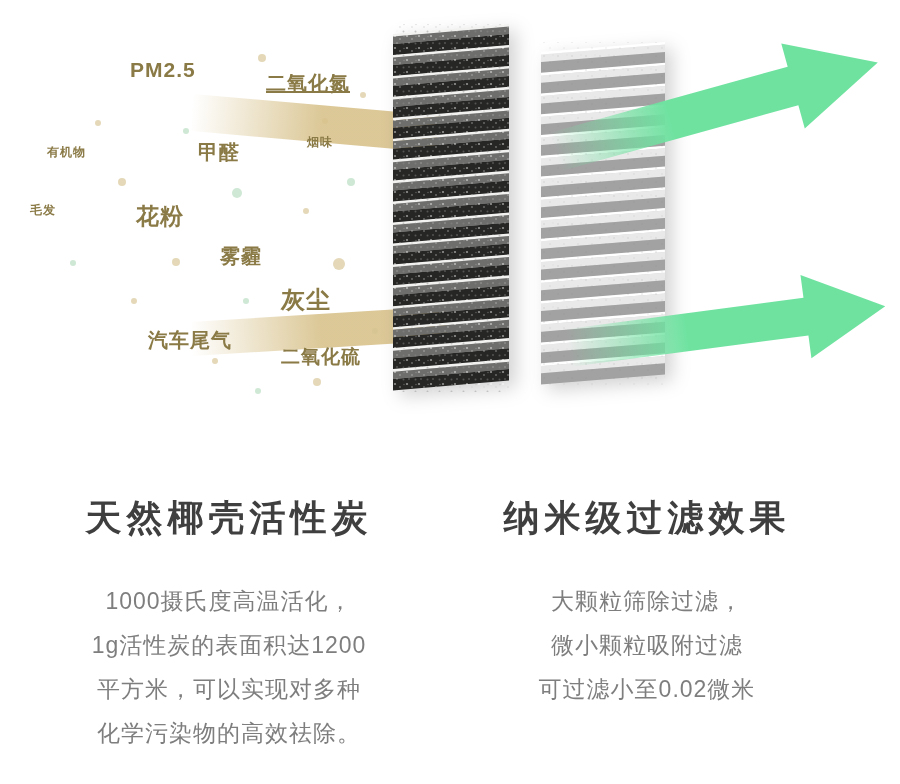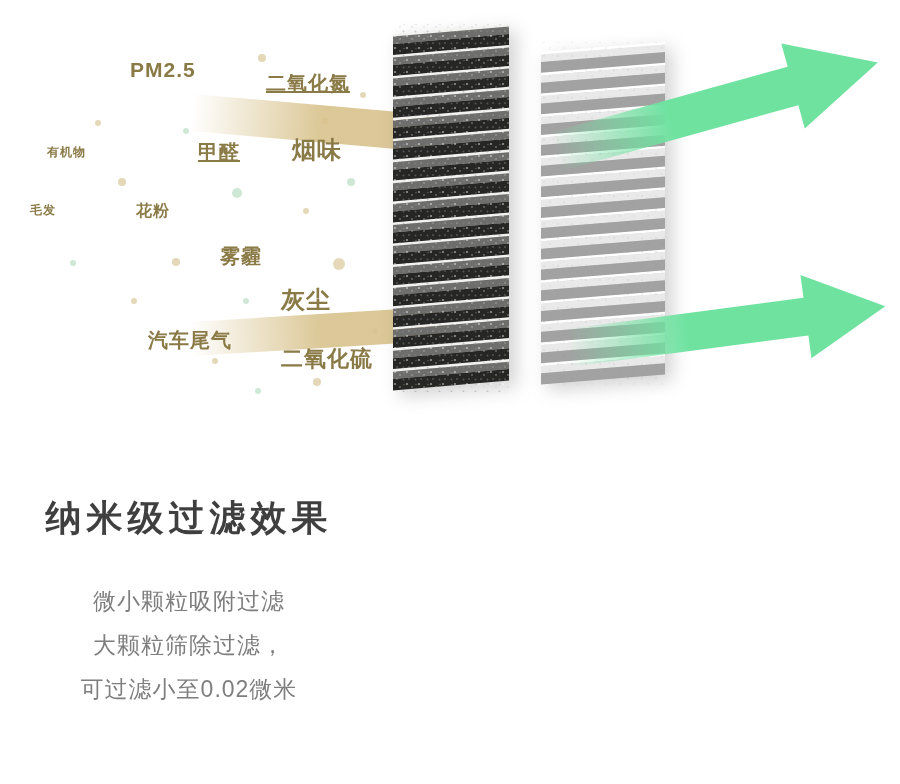--- a/index.html
+++ b/index.html
@@ -82,28 +82,28 @@
     </g>
     <g transform="translate(190,322) rotate(-3.5)">
       <rect width="256" height="34" fill="url(#gIn)"></rect>
     </g>
   </svg>
 
   <div class="labels-layer">
       <span class="pollutant" style="left: 130px; top: 58px; font-size: 21px;">PM2.5</span>
       <span class="pollutant" style="left: 266px; top: 70px; font-size: 20px; text-decoration: underline;">二氧化氮</span>
       <span class="pollutant" style="left: 47px; top: 144px; font-size: 12px;">有机物</span>
-      <span class="pollutant" style="left: 198px; top: 139px; font-size: 20px; text-decoration: underline;">甲醛</span>
-      <span class="pollutant" style="left: 292px; top: 134px; font-size: 24px; text-align: center;">烟味</span>
+      <span class="pollutant" style="left: 198px; top: 139px; font-size: 20px;">甲醛</span>
+      <span class="pollutant" style="left: 307px; top: 134px; font-size: 12px; text-align: center;">烟味</span>
       <span class="pollutant" style="left: 30px; top: 202px; font-size: 12px;">毛发</span>
-      <span class="pollutant" style="left: 136px; top: 201px; font-size: 16px;">花粉</span>
+      <span class="pollutant" style="left: 136px; top: 201px; font-size: 23px;">花粉</span>
       <span class="pollutant" style="left: 220px; top: 243px; font-size: 20px;">雾霾</span>
       <span class="pollutant" style="left: 281px; top: 284px; font-size: 24px;">灰尘</span>
       <span class="pollutant" style="left: 148px; top: 327px; font-size: 20px;">汽车尾气</span>
-      <span class="pollutant" style="left: 281px; top: 344px; font-size: 22px;">二氧化硫</span>
+      <span class="pollutant" style="left: 281px; top: 344px; font-size: 19px;">二氧化硫</span>
     </div>
 
   <svg class="filter-svg" style="left:393px;top:22px" viewBox="0 0 116 370" width="116" height="370">
       <defs>
         <pattern id="speckC" width="12" height="12" patternUnits="userSpaceOnUse">
           <circle cx="2" cy="2" r="1.1" fill="#ffffff" opacity=".5"></circle>
           <circle cx="7" cy="5" r=".9" fill="#c9c9c9" opacity=".45"></circle>
           <circle cx="10.5" cy="9.5" r="1" fill="#8f8f8f" opacity=".45"></circle>
           <circle cx="4" cy="9" r=".8" fill="#e6e6e6" opacity=".4"></circle>
           <circle cx="11" cy="2.5" r=".7" fill="#b0b0b0" opacity=".45"></circle>
@@ -240,19 +240,26 @@
       <polygon points="0,-20 247,-20 247,-44 335,0 247,44 247,20 0,20" fill="url(#gOutT)"></polygon>
     </g>
     <g transform="translate(568,348) rotate(-7.5)">
       <polygon points="0,-19 240,-19 240,-42 320,0 240,42 240,19 0,19" fill="url(#gOutB)"></polygon>
     </g>
   </svg>
 
 </div>
 
 <div class="features">
+  <section class="feature-col col-left">
+    <h2 class="feature-heading">天然椰壳活性炭</h2>
+    <div class="feature-line">1000摄氏度高温活化，</div>
+    <div class="feature-line">1g活性炭的表面积达1200</div>
+    <div class="feature-line">平方米，可以实现对多种</div>
+    <div class="feature-line">化学污染物的高效祛除。</div>
+  </section>
   <section class="feature-col col-right">
     <h2 class="feature-heading">纳米级过滤效果</h2>
+    <div class="feature-line">大颗粒筛除过滤，</div>
     <div class="feature-line">微小颗粒吸附过滤</div>
-    <div class="feature-line">大颗粒筛除过滤，</div>
     <div class="feature-line">可过滤小至0.02微米</div>
   </section>
 </div>
 
 </body></html>

